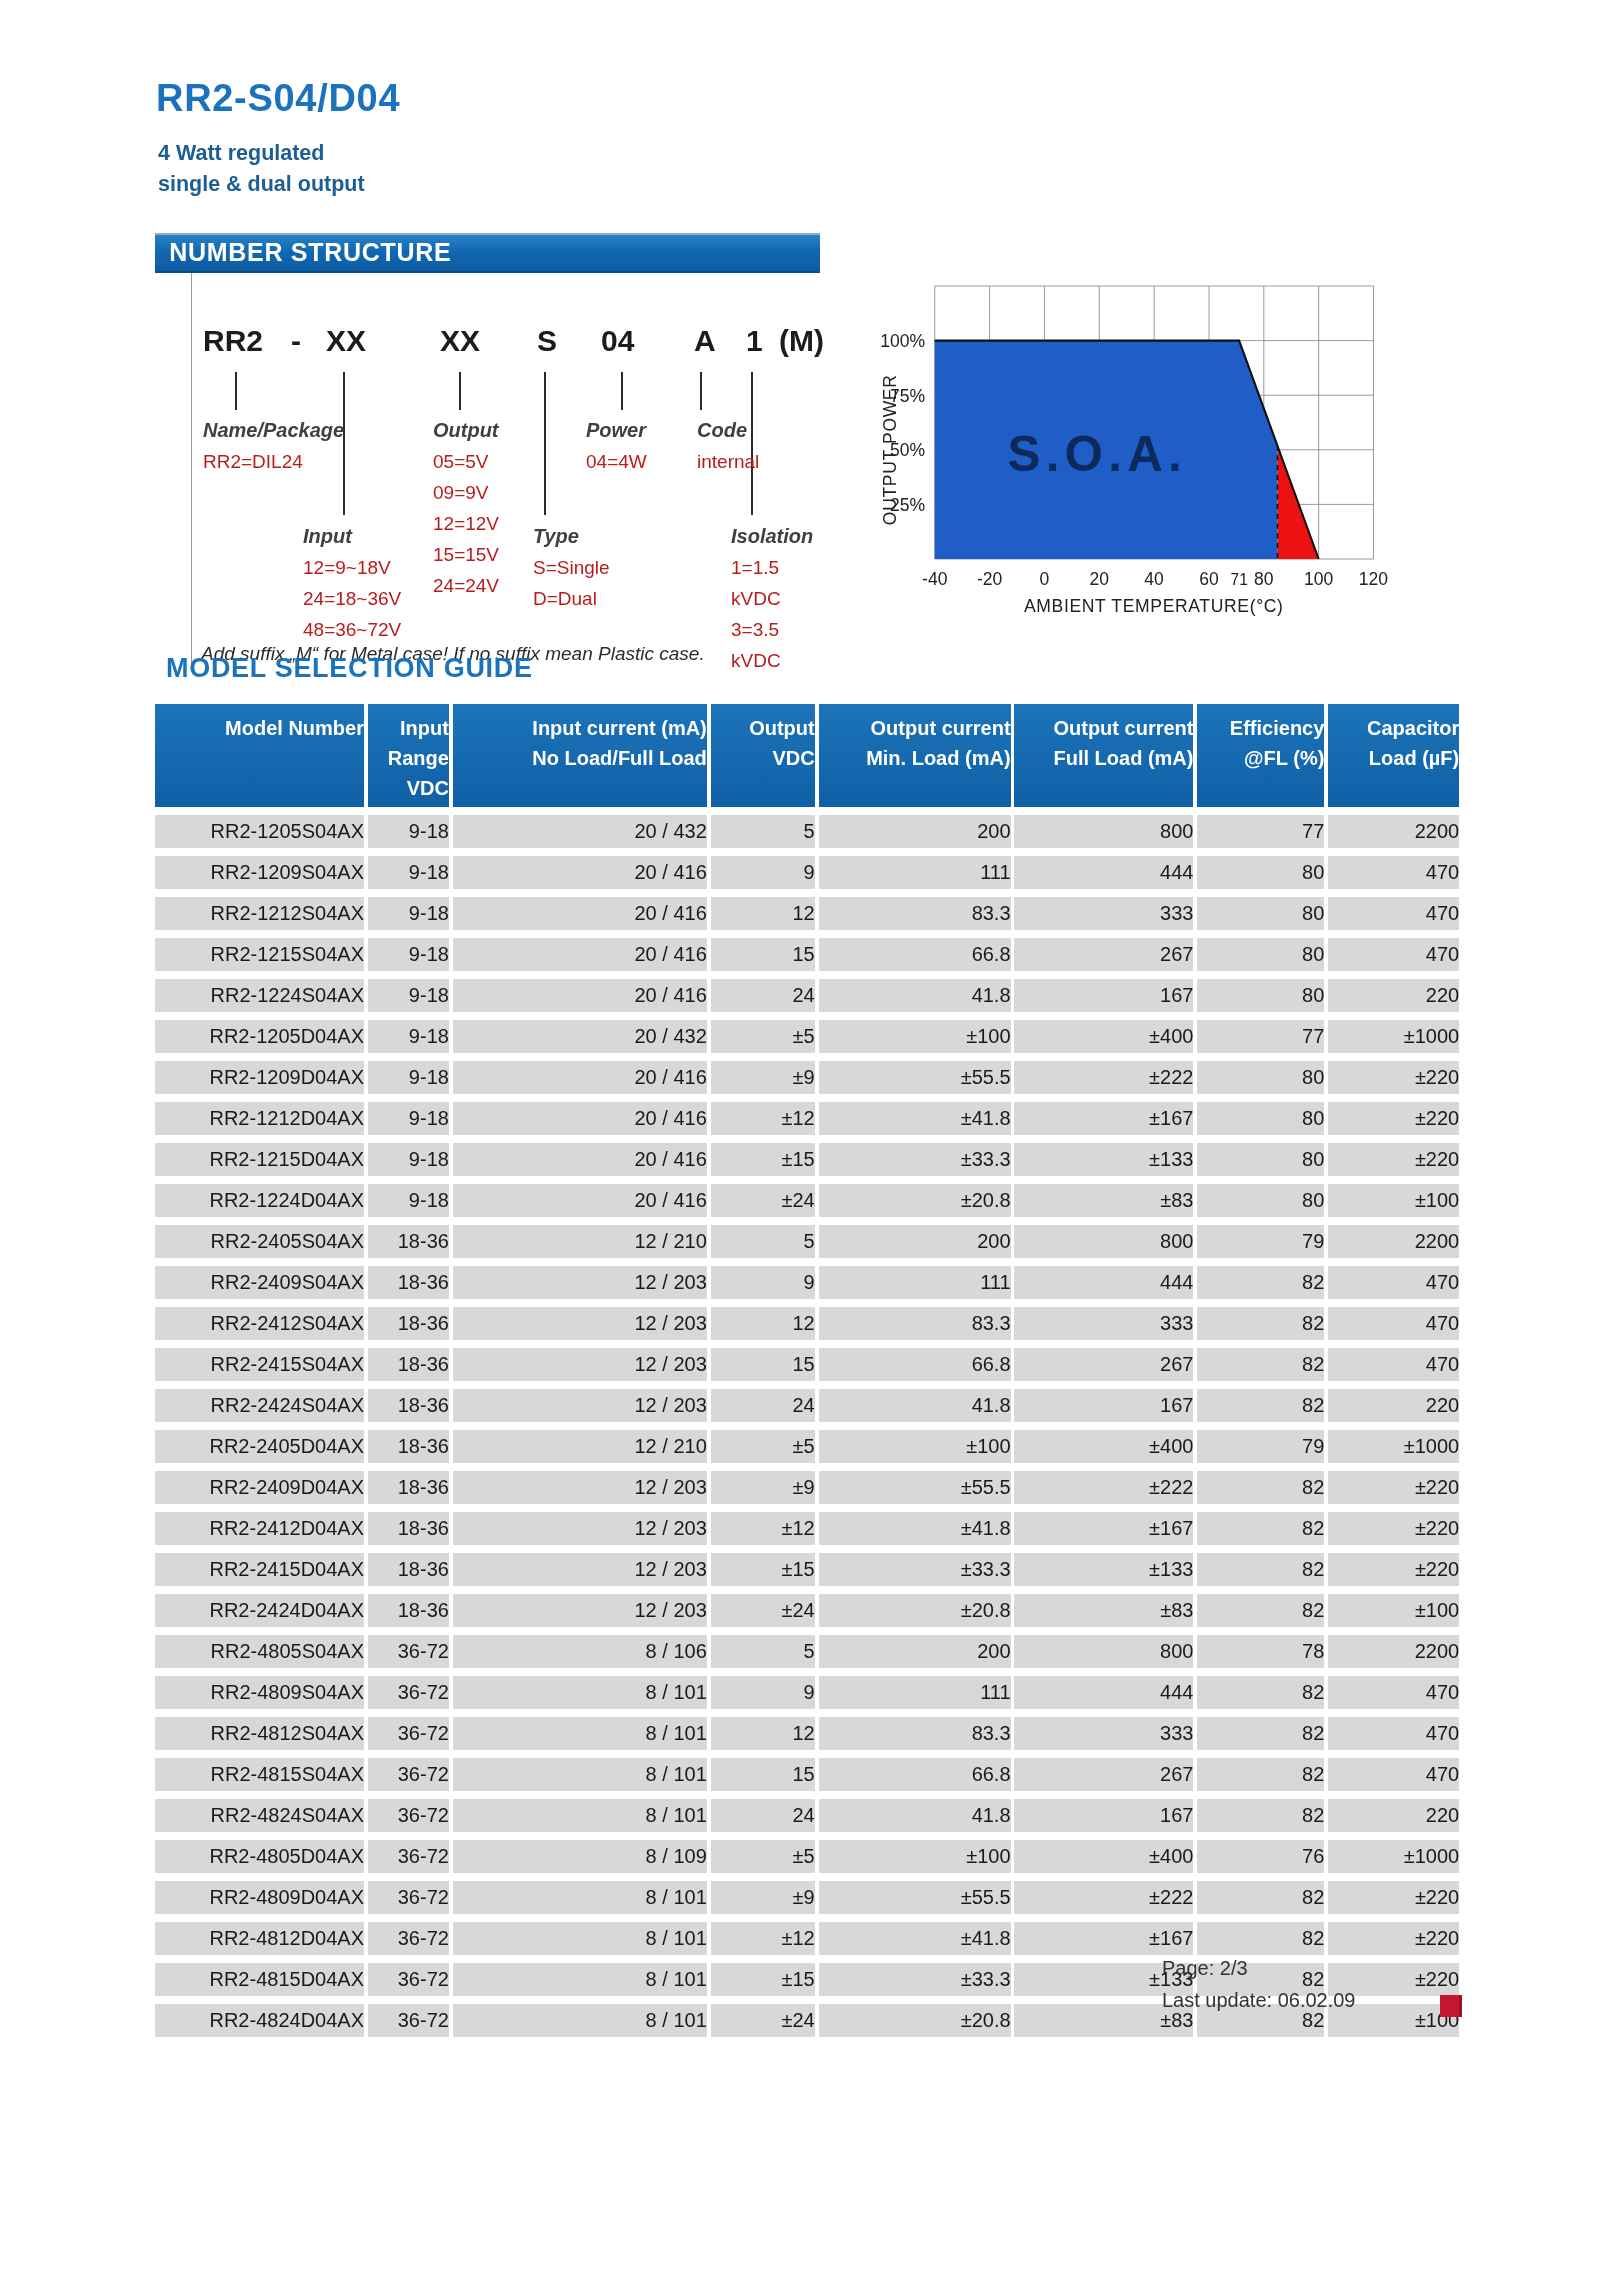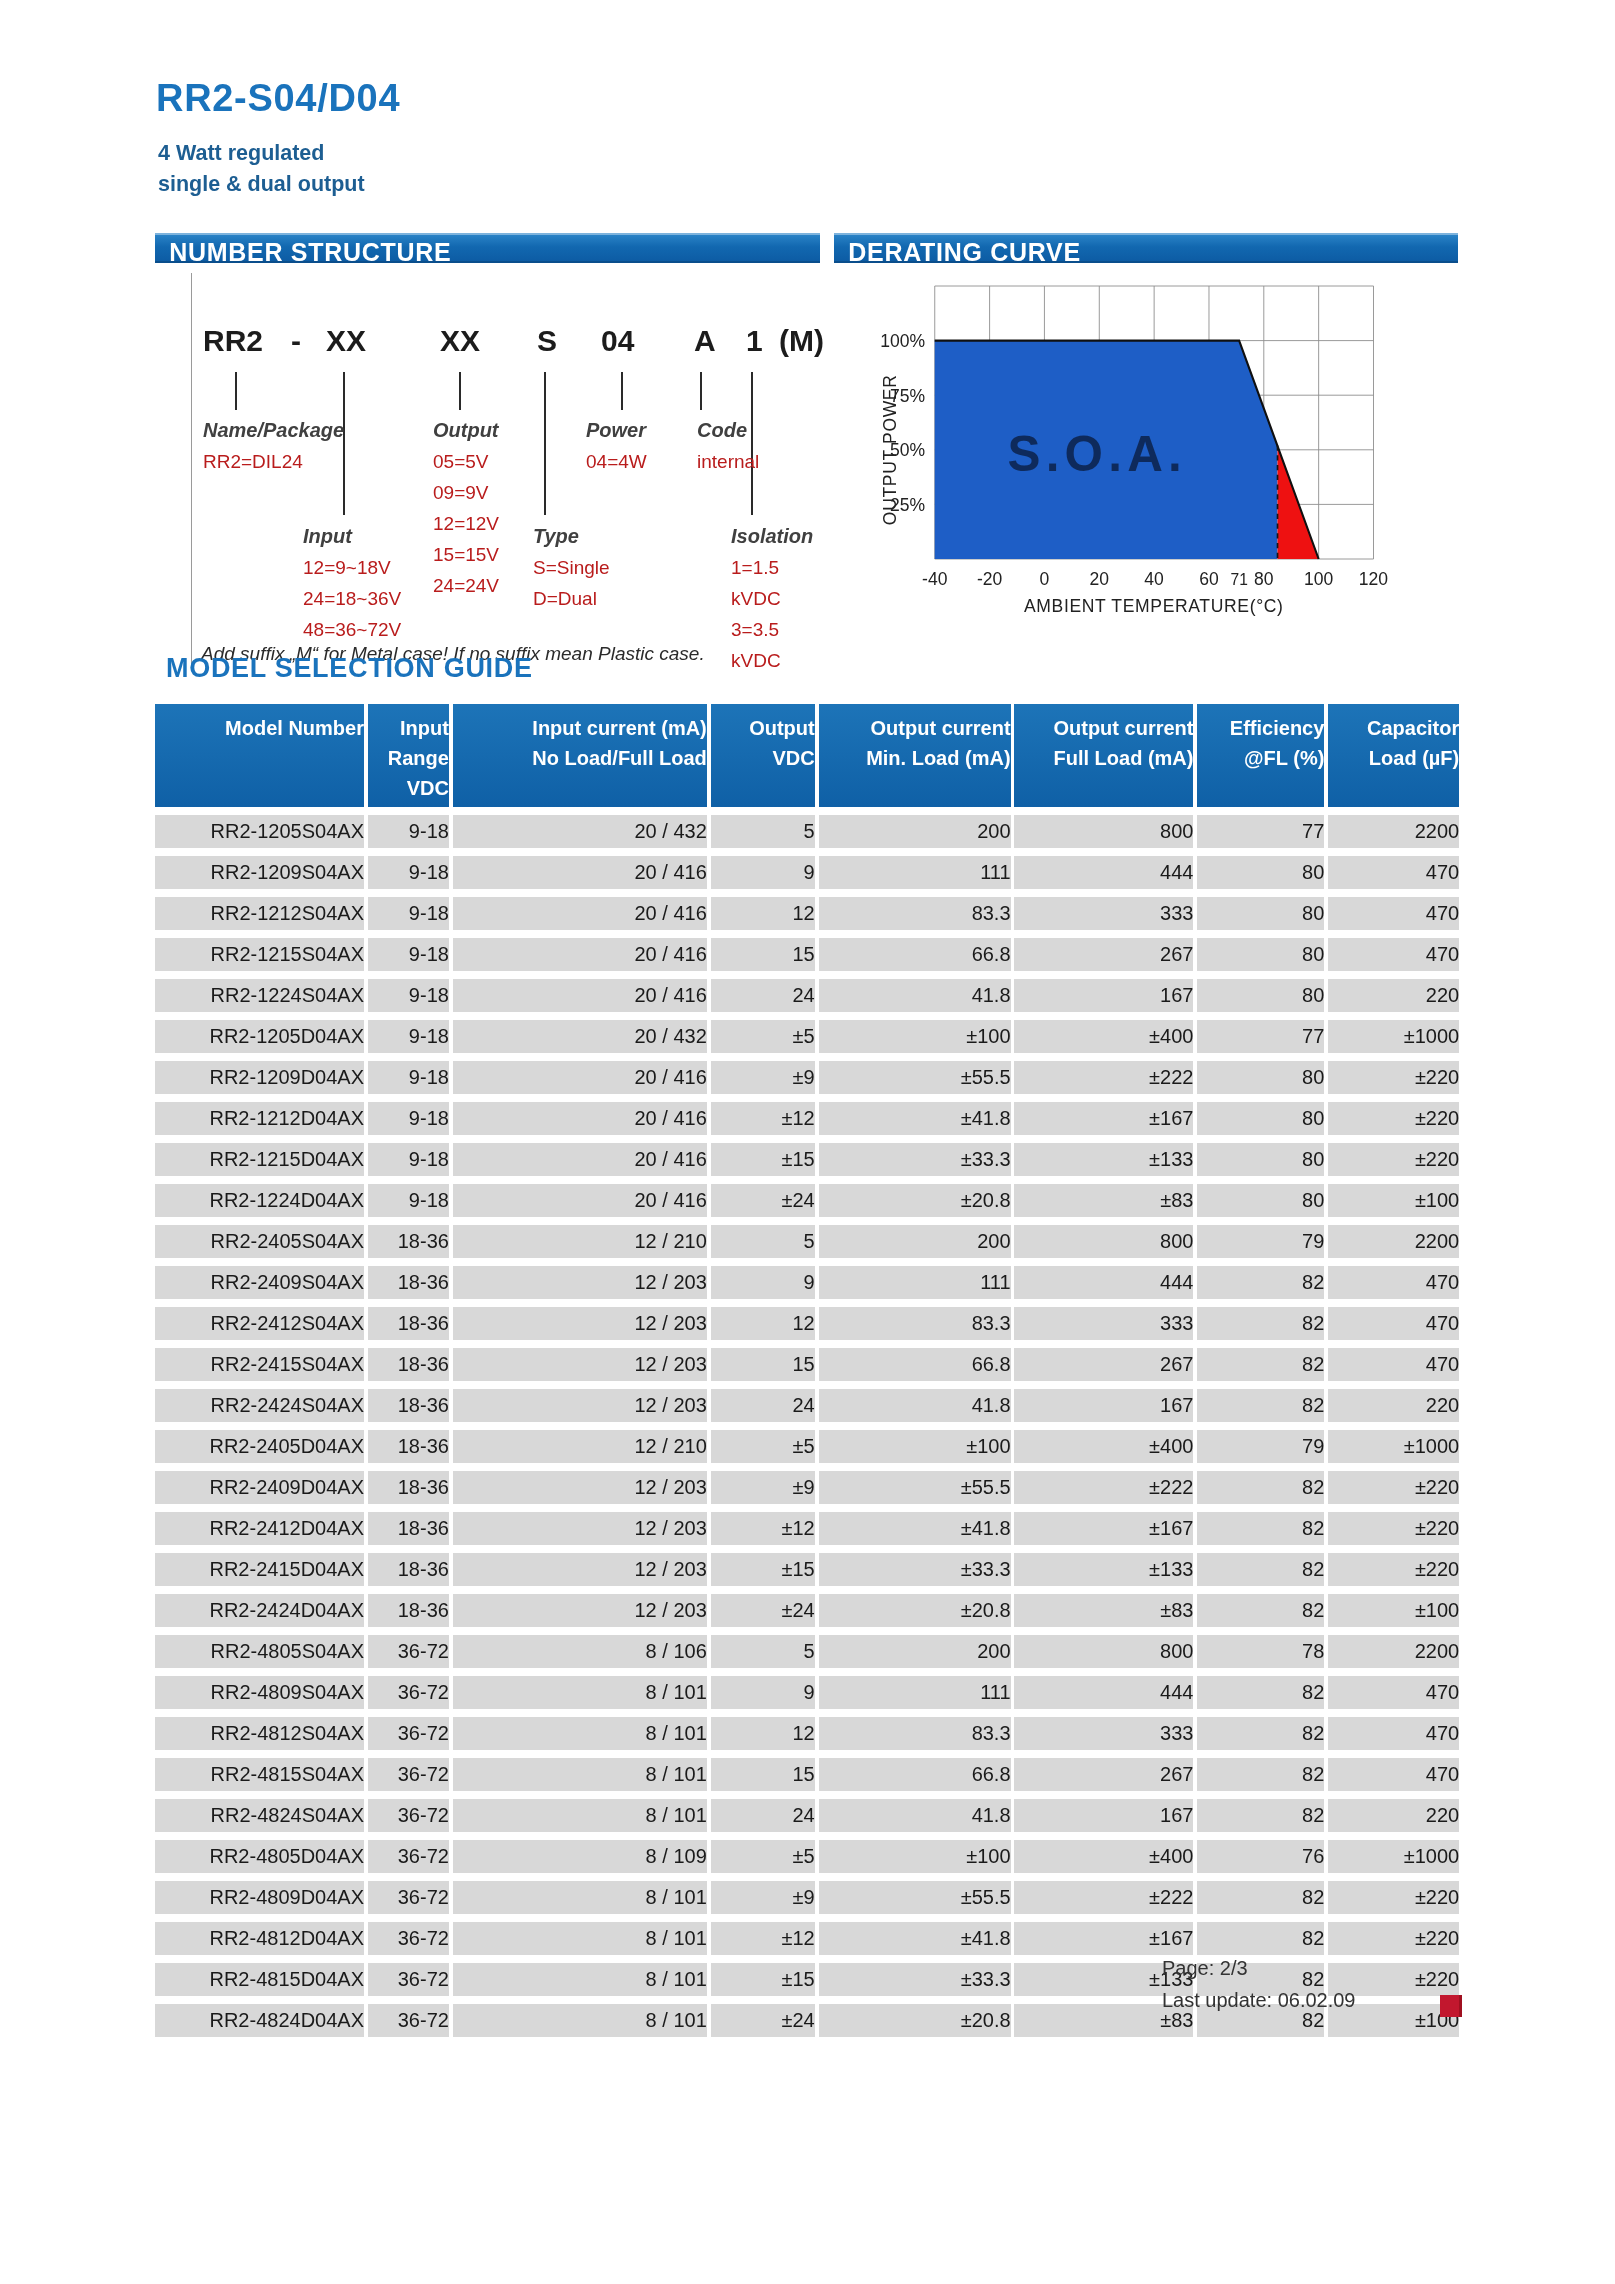--- a/index.html
+++ b/index.html
@@ -8,21 +8,21 @@
   #page{position:absolute;inset:0;background:#ffffff;overflow:hidden;}
 
   
   .title{position:absolute;left:156px;top:77px;font-size:38px;font-weight:bold;color:#1a73bc;letter-spacing:0.7px;}
   .subtitle{position:absolute;left:158px;top:138px;font-size:21.5px;font-weight:bold;color:#1d5e92;line-height:31px;}
 
   
   .panel{position:absolute;top:233px;}
   .panel.left{left:155px;width:665px;height:438px;}
   .panel.right{left:834px;width:624px;height:438px;}
-  .section-bar{height:30px;background:linear-gradient(#2a82c6 0%,#1268b0 45%,#0d5ca4 100%);
+  .section-bar{height:40px;background:linear-gradient(#2a82c6 0%,#1268b0 45%,#0d5ca4 100%);
         border-top:2px solid #7db3dd;border-bottom:2.6px solid #0a4e8c;box-sizing:border-box;
         color:#ffffff;font-size:25px;font-weight:bold;letter-spacing:0.7px;line-height:34px;padding-left:14.3px;}
   .ns-body{position:absolute;left:0;top:40px;right:0;bottom:0;border-left:1.3px solid #9a9a9a;margin-left:36px;}
 
   
   .cp{position:absolute;top:51px;font-size:30px;font-weight:bold;color:#1c1c1c;}
   .conn{position:absolute;width:2px;background:#2a2a2a;}
   .grp{position:absolute;}
   .g-h{font-size:20px;font-weight:bold;color:#404040;line-height:31px;font-style:italic;}
   .g-i{font-size:19px;color:#b91c1c;line-height:31px;}
@@ -127,21 +127,20 @@
         <div class="g-h">Isolation</div>
         <div class="g-i">1=1.5 kVDC</div>
         <div class="g-i">3=3.5 kVDC</div>
       </div>
 
       <div class="ns-note">Add suffix „M“ for Metal case! If no suffix mean Plastic case.</div>
     </div>
   </section>
 
   <section class="panel right">
-    <div class="section-bar">DERATING CURVE</div>
     <svg id="derating-plot" viewBox="0 0 960 560">
         <line x1="155" y1="20" x2="155" y2="440" class="grid"></line>
         <line x1="239.375" y1="20" x2="239.375" y2="440" class="grid"></line>
         <line x1="323.75" y1="20" x2="323.75" y2="440" class="grid"></line>
         <line x1="408.125" y1="20" x2="408.125" y2="440" class="grid"></line>
         <line x1="492.5" y1="20" x2="492.5" y2="440" class="grid"></line>
         <line x1="576.875" y1="20" x2="576.875" y2="440" class="grid"></line>
         <line x1="661.25" y1="20" x2="661.25" y2="440" class="grid"></line>
         <line x1="745.625" y1="20" x2="745.625" y2="440" class="grid"></line>
         <line x1="830" y1="20" x2="830" y2="440" class="grid"></line>

